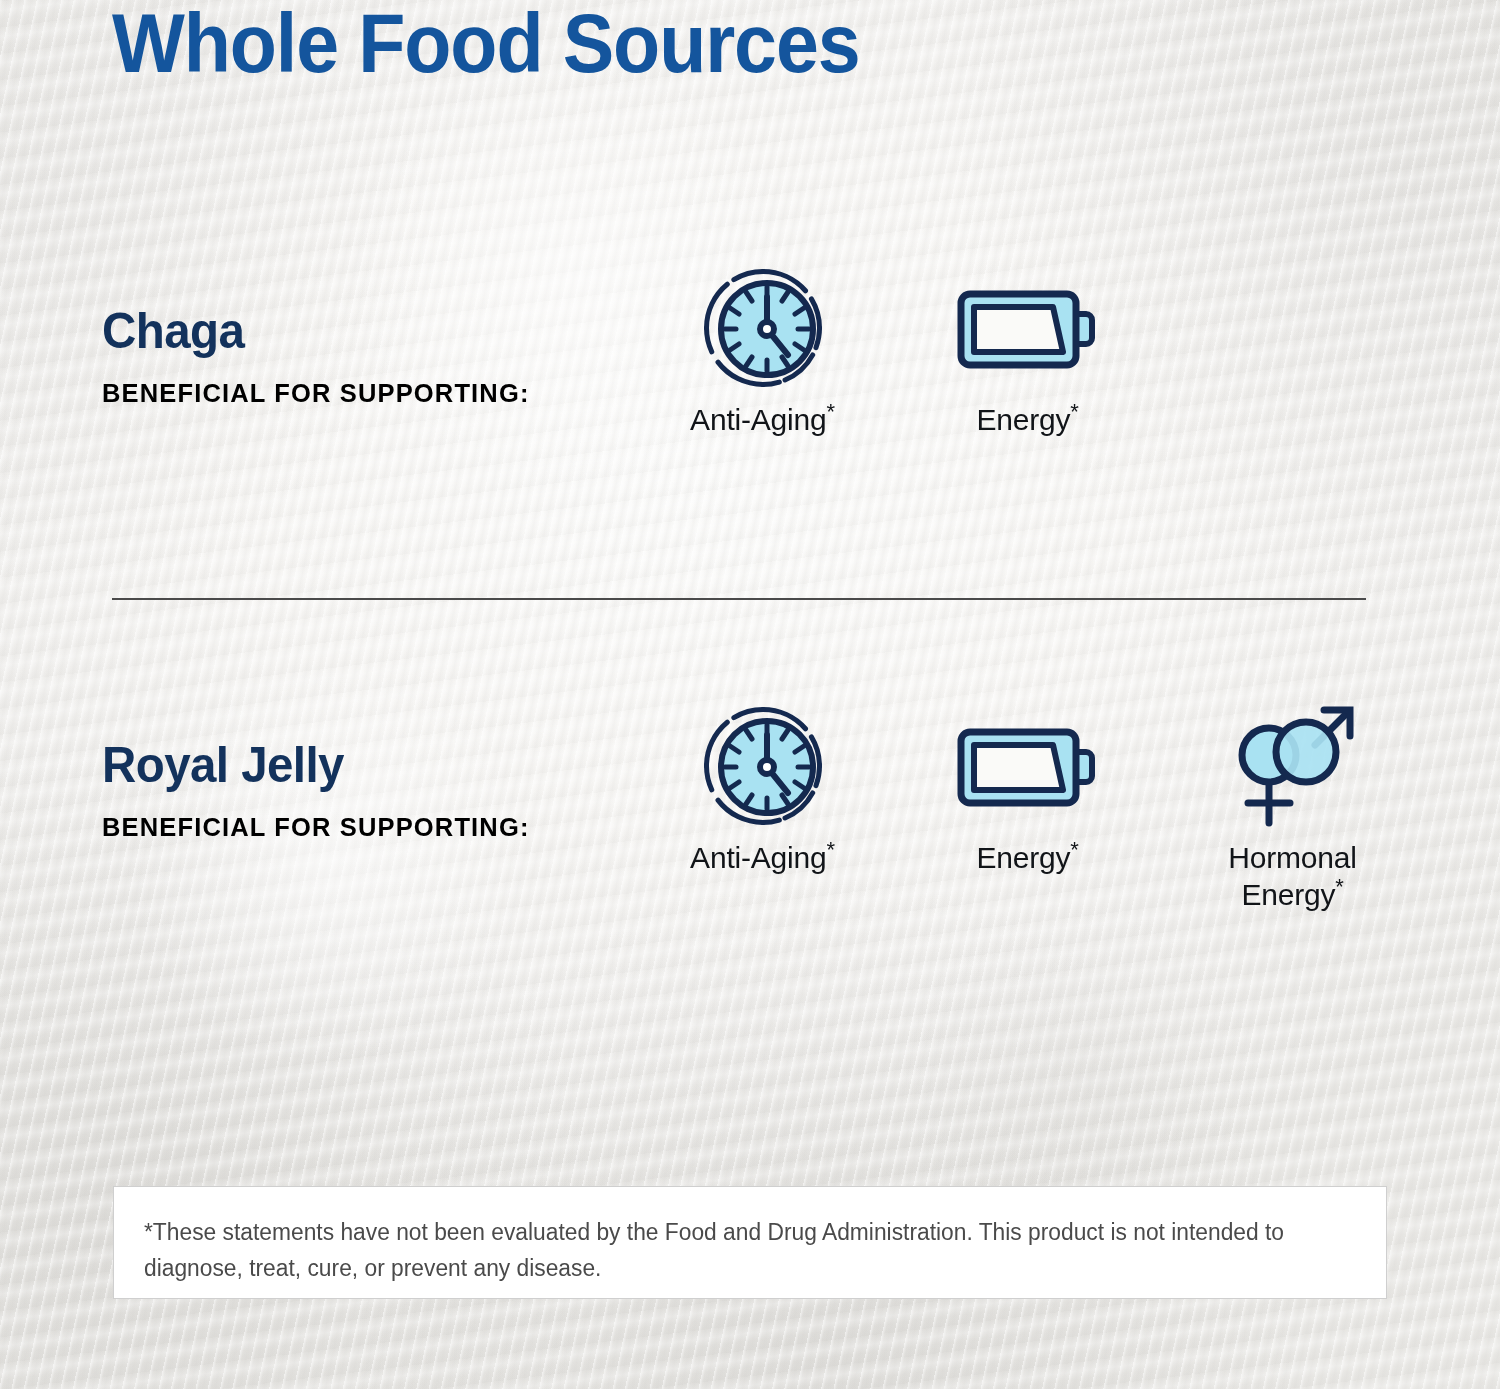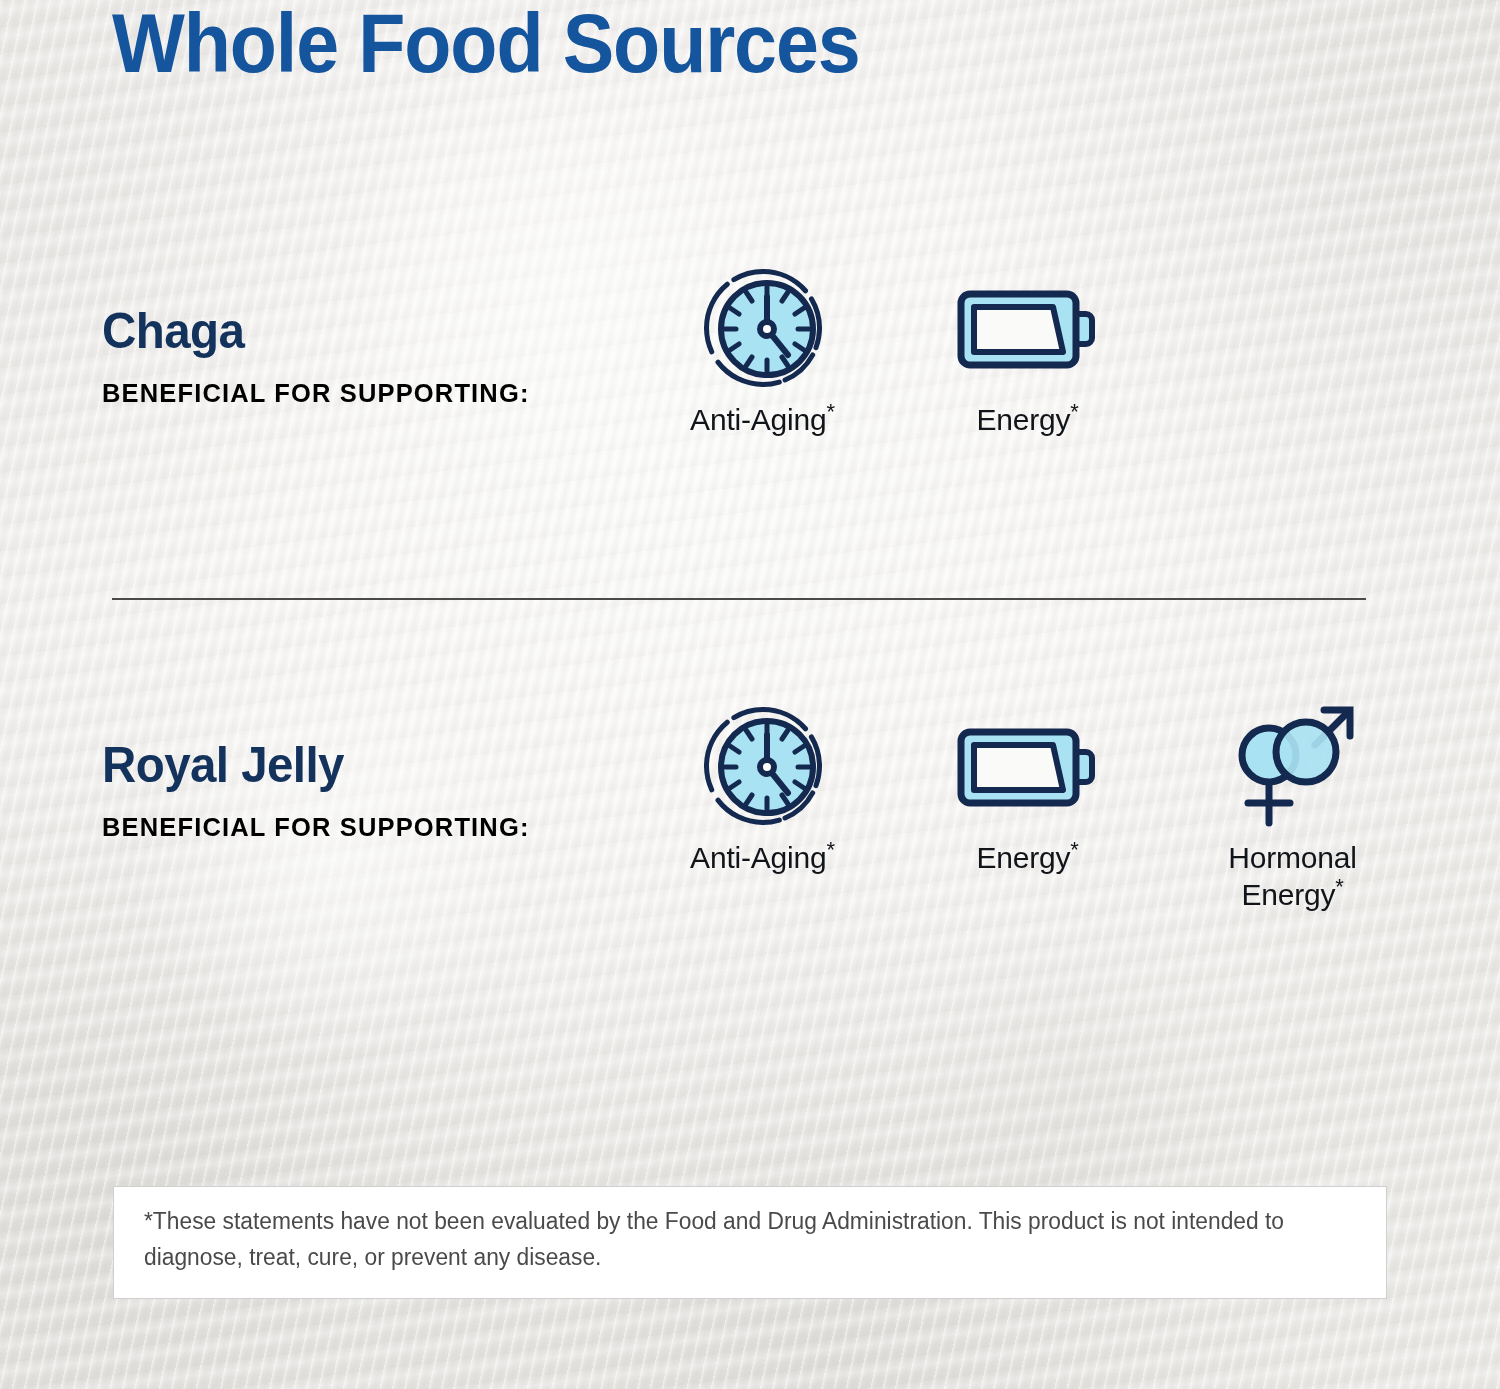--- a/index.html
+++ b/index.html
@@ -152,21 +152,21 @@
 
   
   .disclaimer {
     position: absolute;
     left: 113px;
     top: 1186px;
     width: 1274px;
     height: 113px;
     background: #ffffff;
     border: 1px solid #cfcfcf;
-    padding: 16px 30px 0 30px;
+    padding: 27px 30px 0 30px;
   }
   .disclaimer p {
     font-size: 23.5px;
     line-height: 1.55;
     color: #4a4a4a;
     font-family: "Liberation Sans Narrow", "Liberation Sans", sans-serif;
     transform: scaleX(0.97);
     transform-origin: left top;
   }
 </style>

